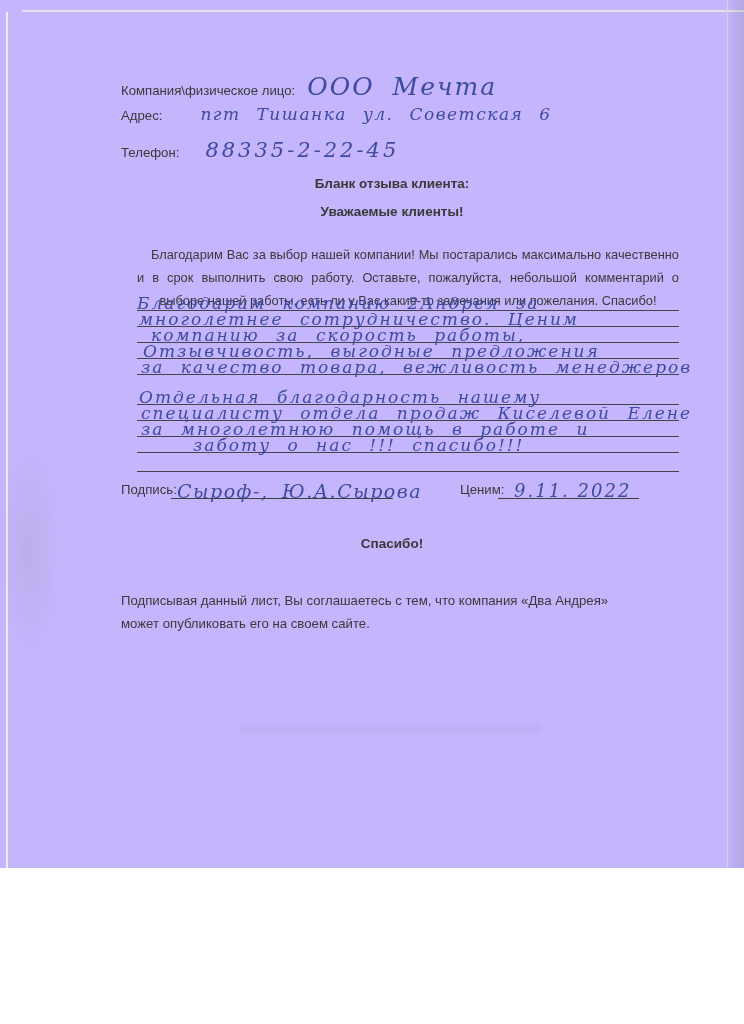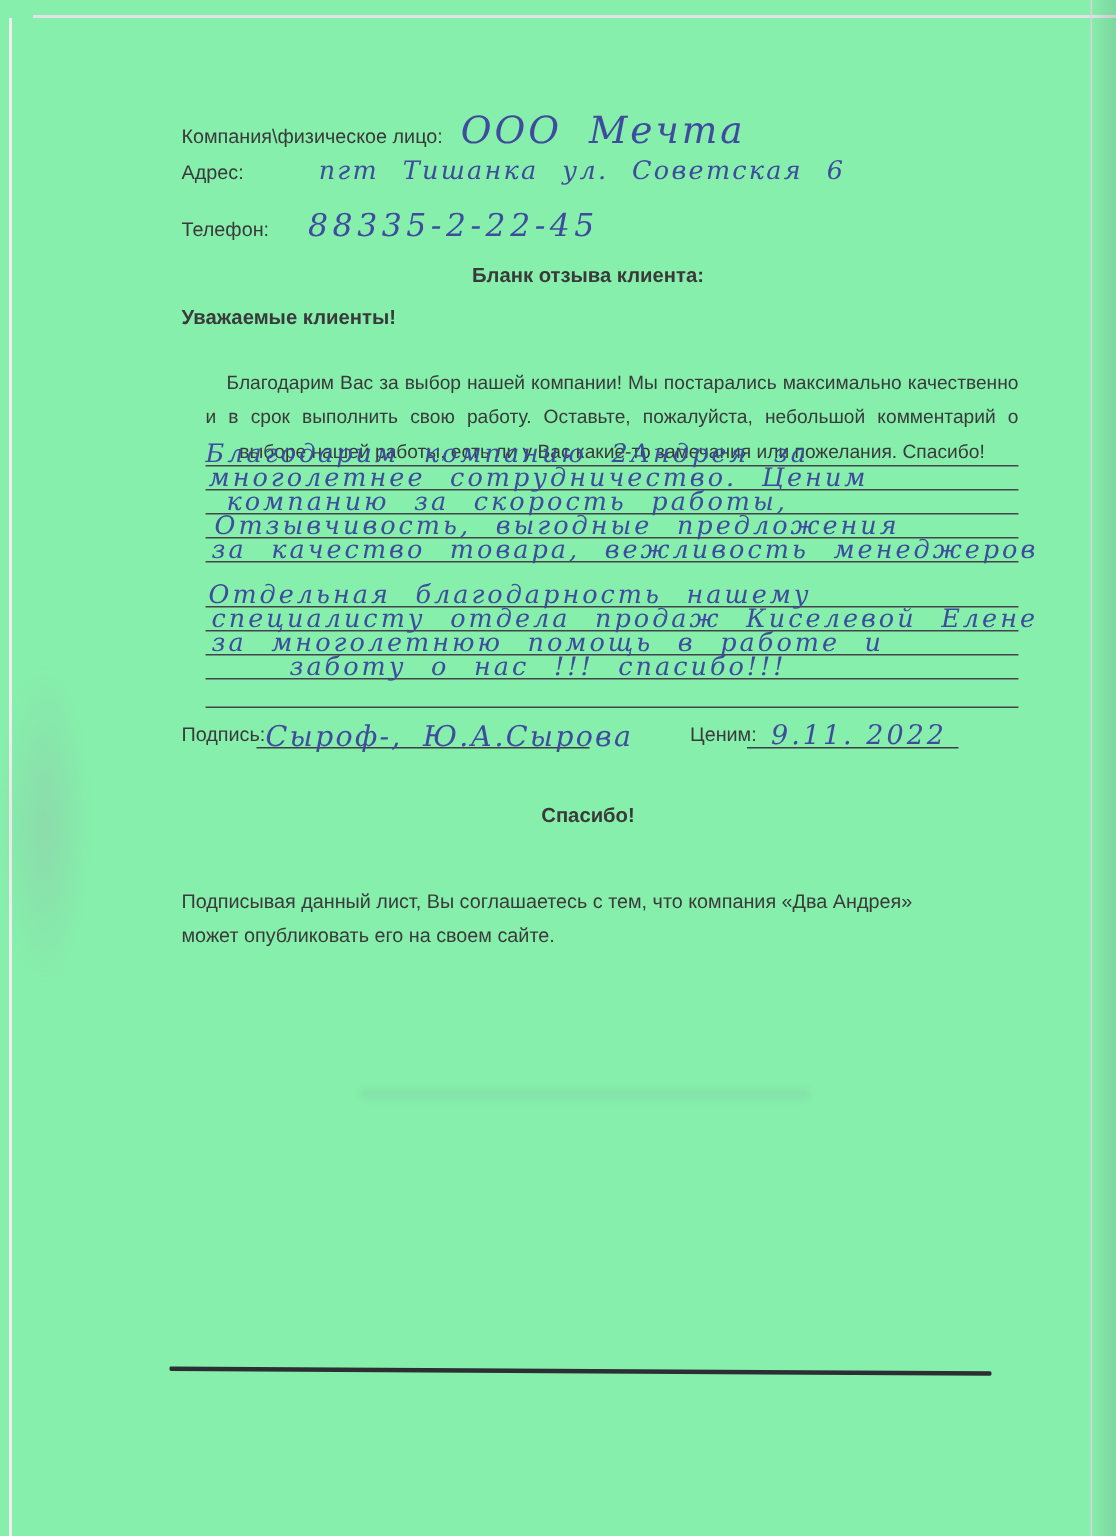--- a/index.html
+++ b/index.html
@@ -4,22 +4,22 @@
 <style>
   html,body { margin:0; padding:0; background:#ffffff; }
   :root{
     --ink:#3f4b9e;
     --rule:#44454c;
     --text:#3a3a3a;
     --divider:#2c2e33;
   }
   .page{
     position:relative;
-    width:744px; height:1024px;
-    background:#86efac;
+    width:744px; height:868px;
+    background:#c4b5fd;
     font-family:"Liberation Sans", sans-serif;
     color:var(--text);
     overflow:hidden;
   }
   
   .edge-top{ position:absolute; top:10px; left:22px; right:0; height:2px; background:#e2e2e6; }
   .edge-left{ position:absolute; top:12px; left:6px; bottom:0; width:2px; background:#eeeef1; }
   .edge-right{ position:absolute; top:0; right:0; bottom:0; width:17px;
     background:linear-gradient(to right, rgba(0,0,0,0) 0%, rgba(90,90,100,0.10) 55%, rgba(90,90,100,0.16) 100%); }
   .edge-right-line{ position:absolute; top:0; right:16px; bottom:0; width:1.5px; background:#d6d6da; }
@@ -34,28 +34,28 @@
 
   .hw{
     font-family:"DejaVu Serif", serif;
     font-style:italic;
     color:var(--ink);
     white-space:nowrap;
   }
 
   .field-row{ position:absolute; left:0; display:flex; align-items:baseline; }
   .row-company{ top:72px; gap:12px; }
-  .row-address{ top:104px; gap:16px; }
+  .row-address{ top:104px; gap:4px; }
   .row-phone{ top:138px; gap:26px; }
   .hw-company{ font-size:25px; letter-spacing:2px; word-spacing:8px; }
   .hw-address{ font-size:17px; letter-spacing:1.5px; word-spacing:9px;margin-left:34px; }
   .hw-phone{ font-size:21px; letter-spacing:3px; }
 
   .heading{ position:absolute; top:176px; left:0; width:100%; text-align:center; font-weight:bold; font-size:13.5px; }
-  .subheading{ position:absolute; top:204px; left:0; width:100%; font-weight:bold; font-size:13.5px; }
+  .subheading{ position:absolute; top:204px; left:0; width:100%; text-align:center; font-weight:bold; font-size:13.5px; }
 
   .intro{
     position:absolute; top:227px; left:0; width:542px; margin:16px;
     font-size:12.8px; line-height:23px;
     text-align:justify; text-align-last:center; text-indent:14px;
   }
 
   .comment{ position:absolute; top:295px; left:0; width:542px;margin-left:16px; }
   .rule-row{ position:relative; height:15px; border-bottom:1.4px solid var(--rule); }
   .rule-row.gap-top{ margin-top:14px; }

